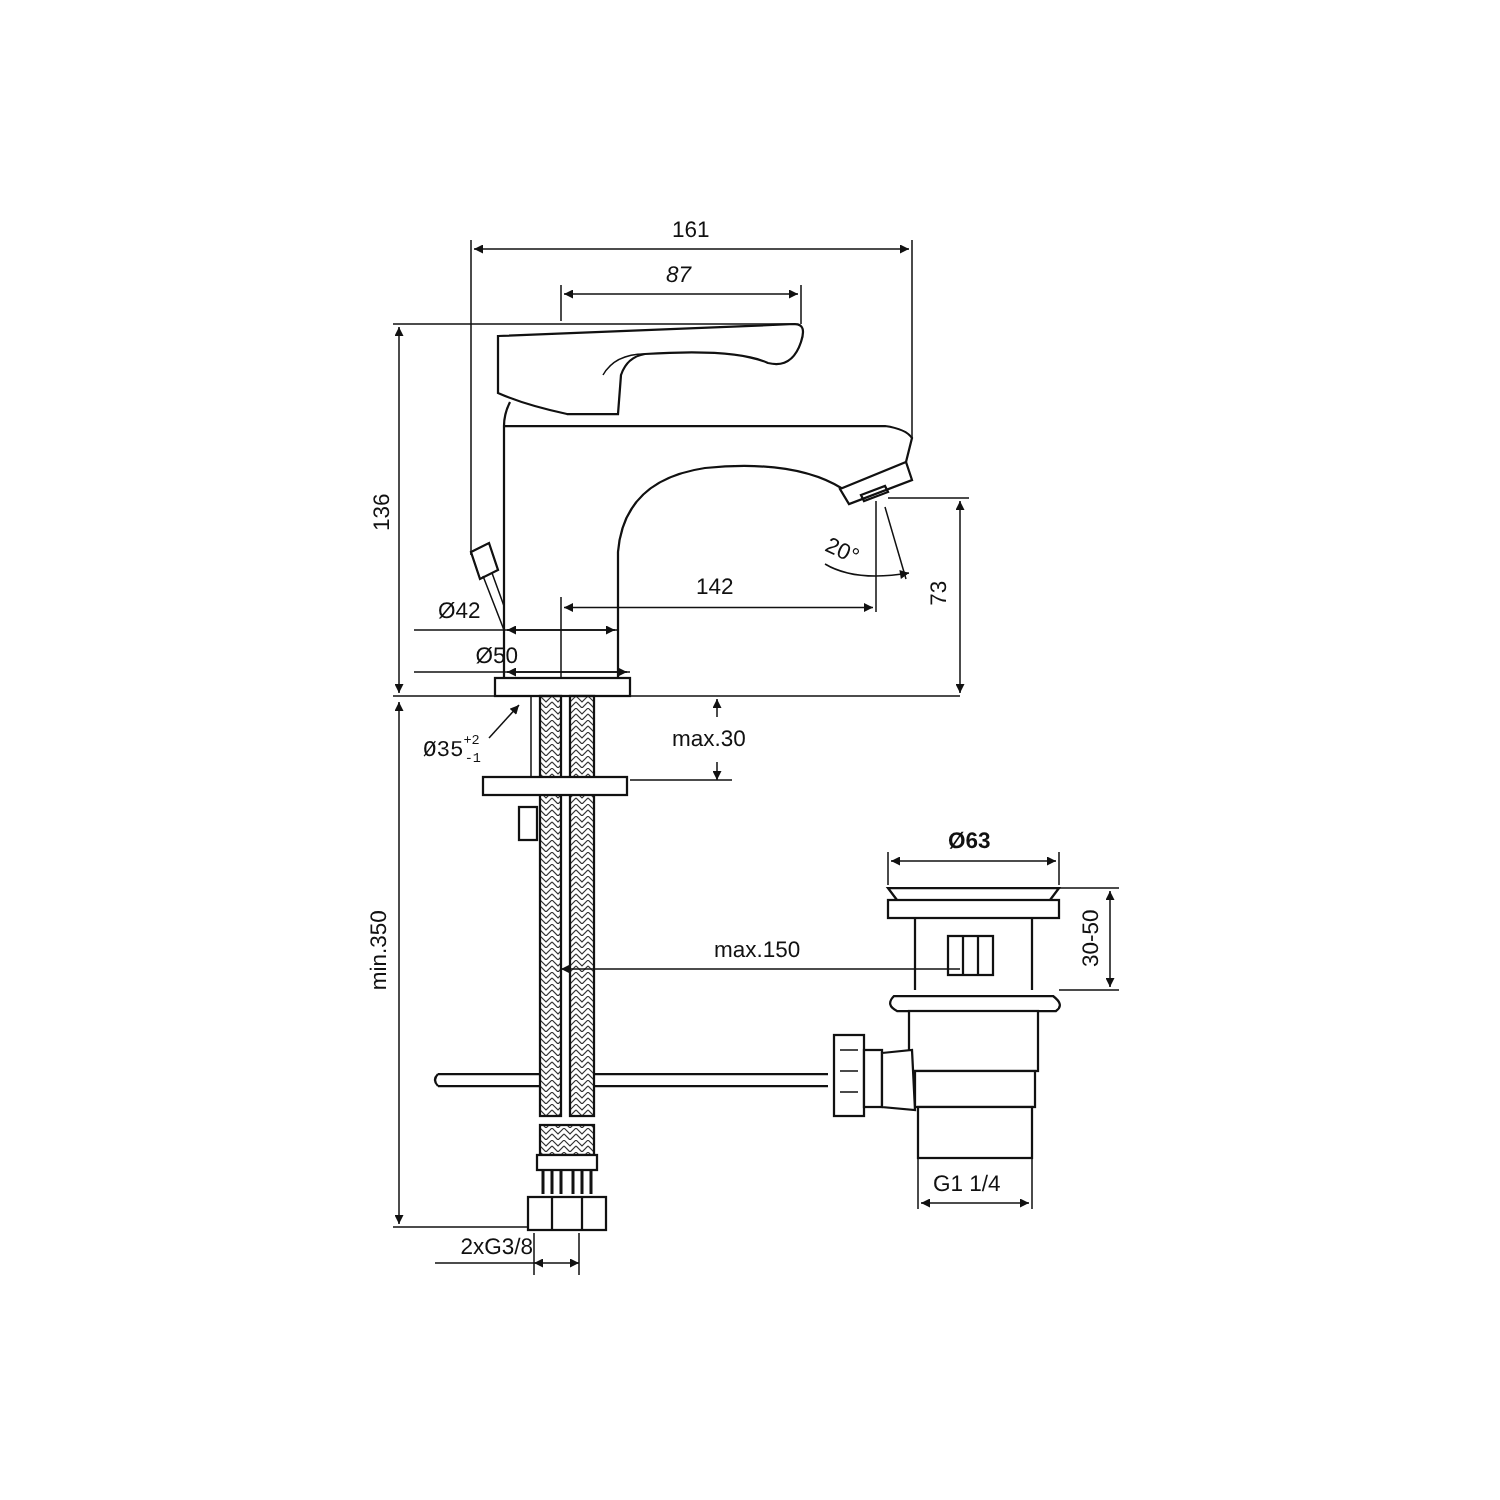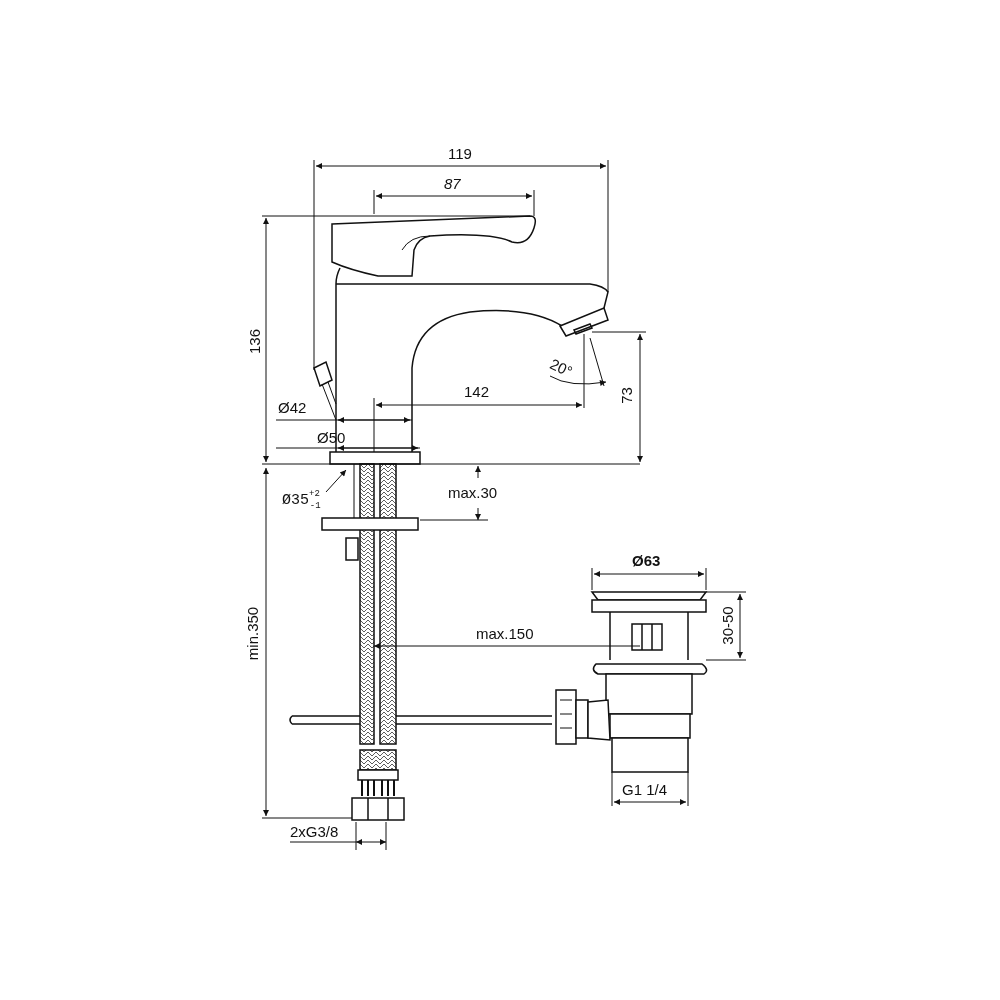--- a/index.html
+++ b/index.html
@@ -128,30 +128,30 @@
 
       <path d="M706,592 L746,592 M706,660 L746,660"></path>
       <line x1="740" y1="594" x2="740" y2="658" marker-start="url(#arr)" marker-end="url(#arr)"></line>
 
       <path d="M612,772 L612,806 M688,772 L688,806"></path>
       <line x1="614" y1="802" x2="686" y2="802" marker-start="url(#arr)" marker-end="url(#arr)"></line>
     </g>
   </g>
 </svg>
 
-<div class="lbl" style="left:448px;top:146px;">119</div>
+<div class="lbl" style="left:448px;top:146px;">161</div>
 <div class="lbl" style="left:444px;top:176px;font-style:italic;">87</div>
 <div class="lbl rot" style="left:242px;top:334px;">136</div>
 <div class="lbl" style="left:464px;top:384px;">142</div>
 <div class="lbl rot" style="left:618px;top:388px;">73</div>
 <div class="lbl" style="left:550px;top:360px;transform:rotate(25deg);">20°</div>
-<div class="lbl" style="left:278px;top:400px;">Ø42</div>
+<div class="lbl" style="left:292px;top:400px;">Ø42</div>
 <div class="lbl" style="left:278px;top:430px;margin-left:39px;">Ø50</div>
 <div class="lbl" style="left:282px;top:493px;font-family:Liberation Mono, monospace;">
   <span>Ø35</span><span class="sup" style="top:-8px;">+2</span><span class="sup" style="top:4px;margin-left:-10px;">-1</span>
 </div>
 <div class="lbl" style="left:448px;top:485px;">max.30</div>
 <div class="lbl rot" style="left:226px;top:626px;">min.350</div>
 <div class="lbl" style="left:476px;top:626px;">max.150</div>
 <div class="lbl" style="left:632px;top:553px;font-weight:bold;">Ø63</div>
 <div class="lbl rot" style="left:708px;top:618px;">30-50</div>
 <div class="lbl" style="left:622px;top:782px;text-align:center;">G1 1/4</div>
-<div class="lbl" style="left:290px;top:824px;">2xG3/8</div>
+<div class="lbl" style="left:307px;top:824px;">2xG3/8</div>
 
 </body></html>

